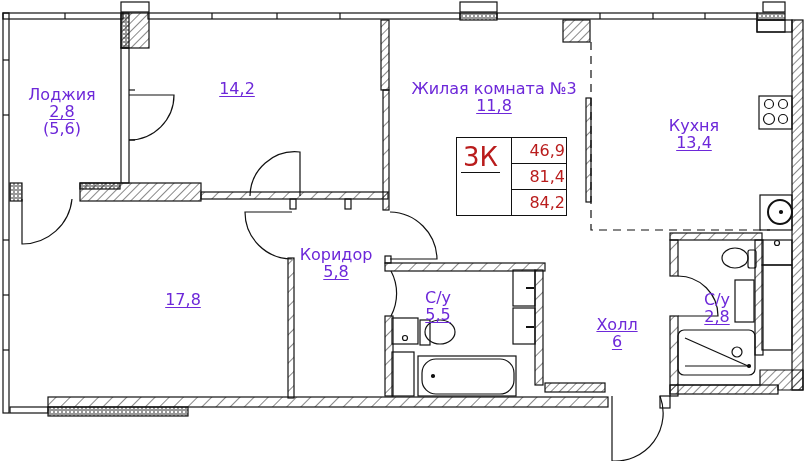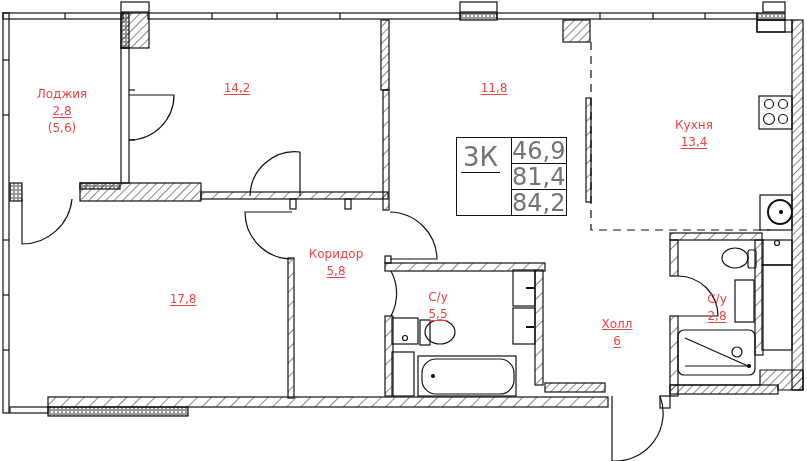--- a/index.html
+++ b/index.html
@@ -1,23 +1,23 @@
 <!DOCTYPE html>
 <html><head>
 <meta charset="utf-8">
 <style>
   html, body { margin:0; padding:0; background:#ffffff; }
   body { width:807px; height:461px; position:relative; overflow:hidden; font-family:"DejaVu Sans", sans-serif; }
   #plan { position:absolute; left:0; top:0; width:807px; height:461px; }
-  .label { position:absolute; text-align:center; color:#ef4444; font-family:"DejaVu Sans", sans-serif; font-size:12px; line-height:17px; transform:translateX(-50%); white-space:nowrap; }
+  .label { position:absolute; text-align:center; color:#6d28d9; font-family:"DejaVu Sans", sans-serif; font-size:16px; line-height:17px; transform:translateX(-50%); white-space:nowrap; }
   .label .area { display:inline-block; text-decoration:underline; text-underline-offset:2px; }
-  .summary { position:absolute; left:456px; top:137px; width:111px; height:79px; border:1.5px solid #111; box-sizing:border-box; font-family:"DejaVu Sans", sans-serif; color:#737373; }
+  .summary { position:absolute; left:456px; top:137px; width:111px; height:79px; border:1.5px solid #111; box-sizing:border-box; font-family:"DejaVu Sans", sans-serif; color:#b91c1c; }
   .summary .type { position:absolute; left:4px; top:4px; font-size:26px; line-height:30px; border-bottom:1.5px solid #111; padding:0 2px; }
   .summary .vals { position:absolute; left:54px; top:0; width:55px; height:100%; border-left:1.5px solid #111; }
-  .summary .v { height:26px; border-bottom:1.5px solid #111; font-size:24px; line-height:26px; text-align:right; padding-right:2px; box-sizing:border-box; }
+  .summary .v { height:26px; border-bottom:1.5px solid #111; font-size:16px; line-height:26px; text-align:right; padding-right:2px; box-sizing:border-box; }
   .summary .v:last-child { border-bottom:none; }
 </style>
 </head>
 <body>
 
 <svg id="plan" viewBox="0 0 807 461" xmlns="http://www.w3.org/2000/svg">
   <defs>
     <pattern id="hatch" patternUnits="userSpaceOnUse" width="6" height="6" patternTransform="rotate(45)">
       <line x1="0" y1="0" x2="0" y2="6" stroke="#111" stroke-width="1"></line>
     </pattern>
@@ -166,20 +166,21 @@
 
 <div class="label" style="left:62px; top:86px;">
   <div>Лоджия</div>
   <div class="area">2,8</div>
   <div>(5,6)</div>
 </div>
 <div class="label" style="left:237px; top:80px;">
   <div class="area">14,2</div>
 </div>
 <div class="label" style="left:494px; top:80px;">
+  <div>Жилая комната №3</div>
   <div class="area">11,8</div>
 </div>
 <div class="label" style="left:694px; top:117px;">
   <div>Кухня</div>
   <div class="area">13,4</div>
 </div>
 <div class="label" style="left:336px; top:246px;">
   <div>Коридор</div>
   <div class="area">5,8</div>
 </div>

